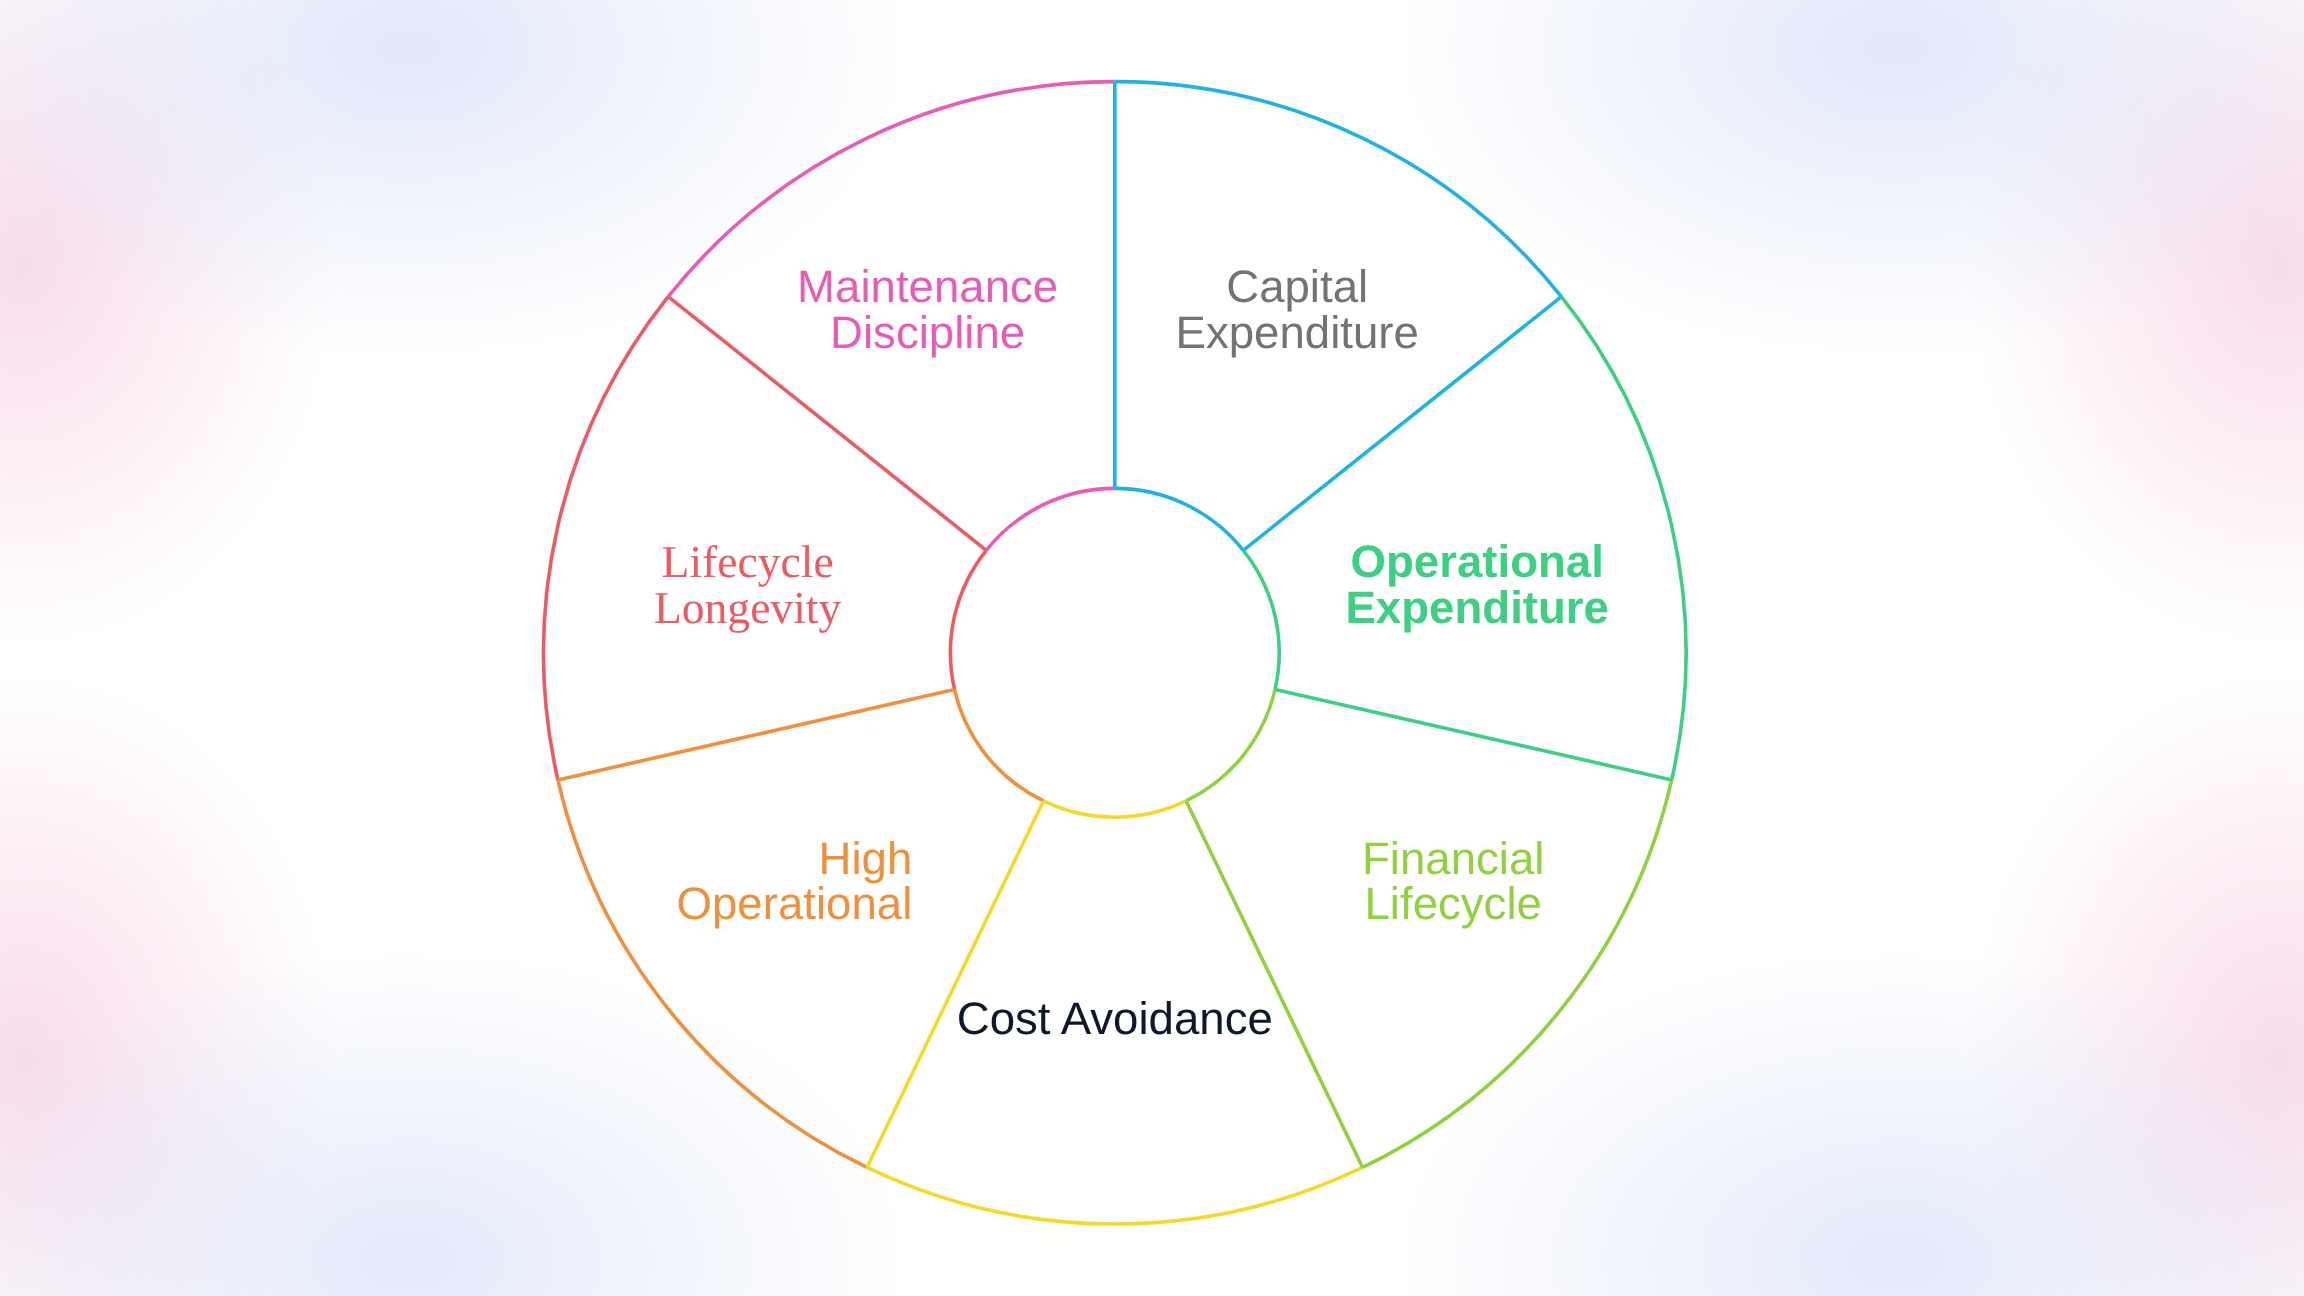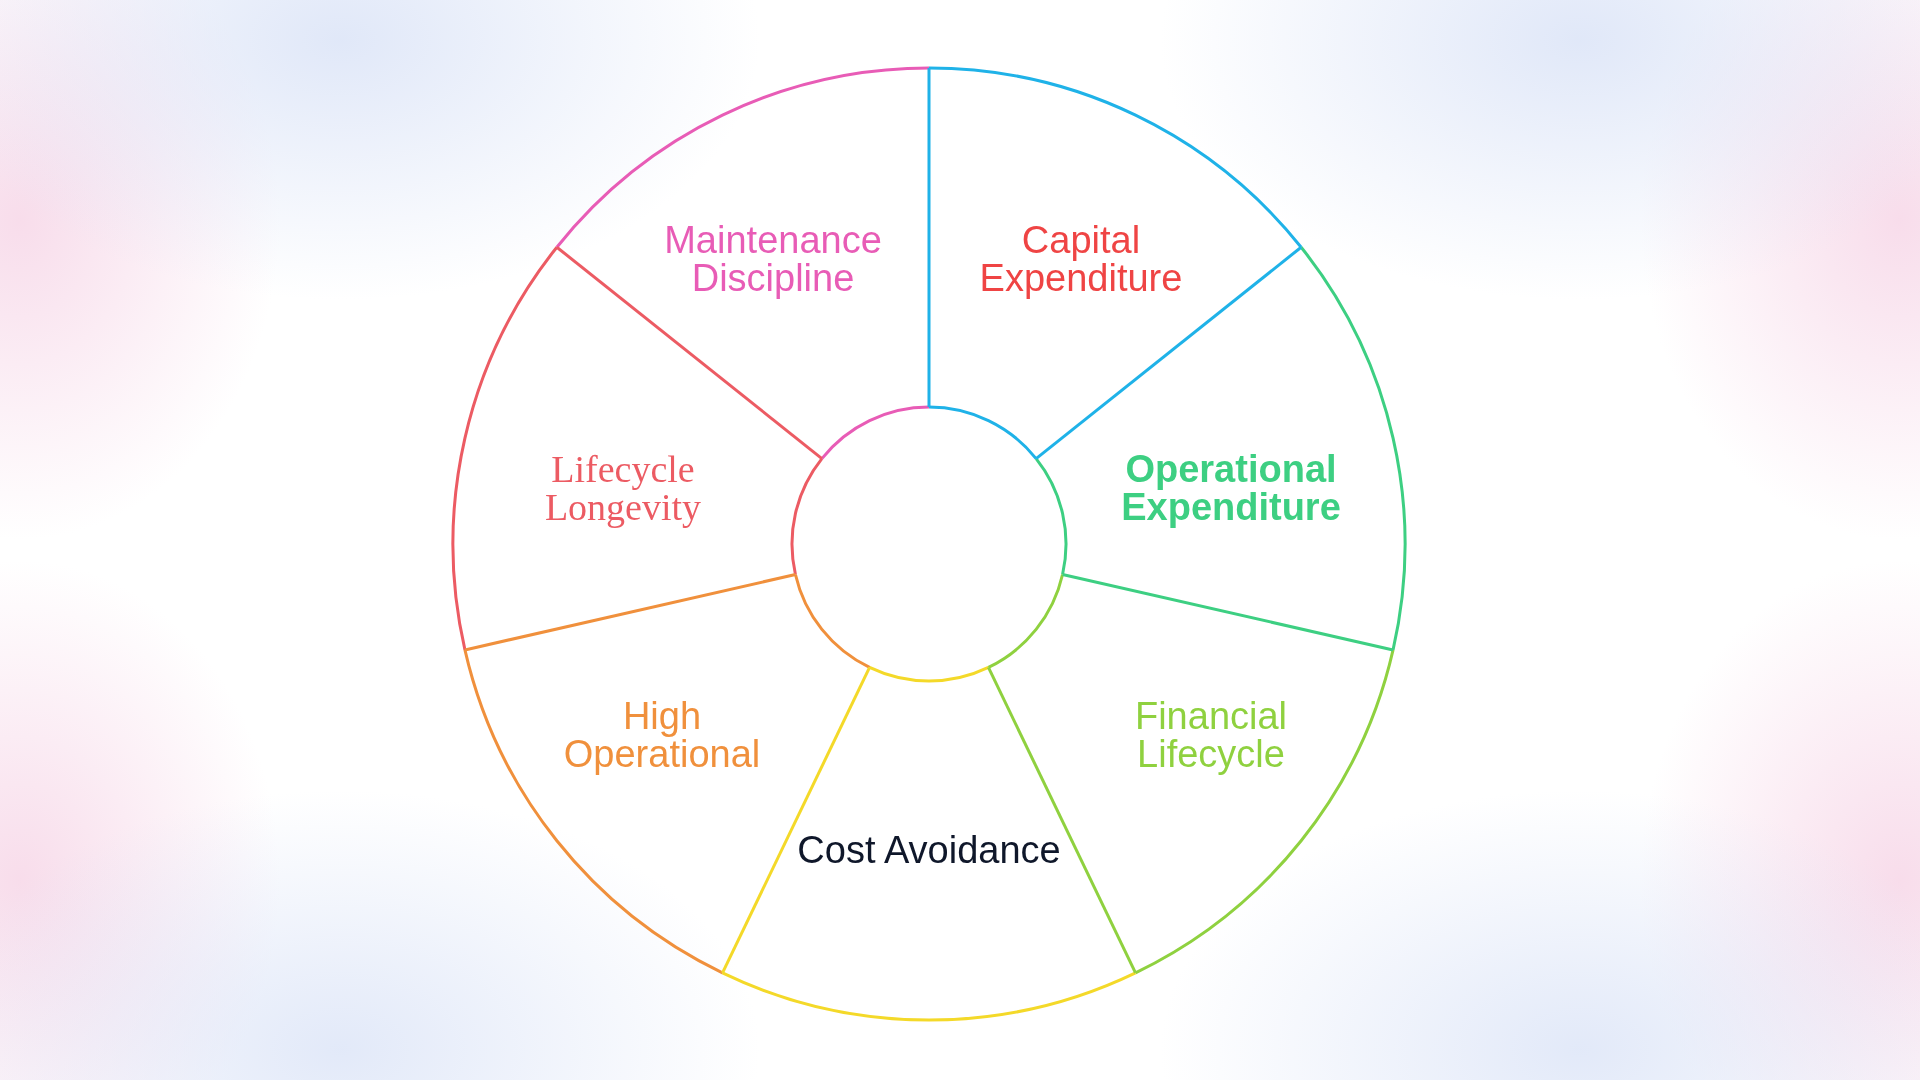--- a/index.html
+++ b/index.html
@@ -53,36 +53,36 @@
     <line x1="929" y1="407" x2="929" y2="68" stroke="#1fb2e8" stroke-width="3"></line>
     <line x1="1036.113042817877" y1="458.58456779775895" x2="1301.1591852650326" y2="247.22813337031562" stroke="#1fb2e8" stroke-width="3"></line>
     <line x1="1062.5636036027172" y1="574.492028346049" x2="1393.0604037583455" y2="649.9431057862724" stroke="#3dcf82" stroke-width="3"></line>
     <line x1="988.432839345844" y1="667.437180813931" x2="1135.4965805008885" y2="972.8766282294246" stroke="#8fd13f" stroke-width="3"></line>
     <line x1="869.567160654156" y1="667.437180813931" x2="722.5034194991116" y2="972.8766282294246" stroke="#f4d929" stroke-width="3"></line>
     <line x1="795.4363963972829" y1="574.4920283460491" x2="464.9395962416545" y2="649.9431057862727" stroke="#f0903c" stroke-width="3"></line>
     <line x1="821.886957182123" y1="458.58456779775895" x2="556.8408147349674" y2="247.22813337031573" stroke="#ec5b63" stroke-width="3"></line>
   </svg>
 
 <div id="labels">
-  <div class="label" style="left: 1081px; top: 259px; color: #ef4444;">
+  <div class="label" style="left: 1081px; top: 259px; color: #737373;">
     <div>Capital</div>
     <div>Expenditure</div>
   </div>
   <div class="label" style="left: 1231px; top: 488px; color: rgb(61, 207, 130); font-weight: bold;">
     <div>Operational</div>
     <div>Expenditure</div>
   </div>
   <div class="label" style="left: 1196px; top: 735px; color: rgb(143, 209, 63); margin-left: 15px;">
     <div>Financial</div>
     <div>Lifecycle</div>
   </div>
   <div class="label" style="left: 929px; top: 850px; color: #0f172a;">
     <div>Cost Avoidance</div>
   </div>
-  <div class="label" style="left: 662px; top: 735px; color: rgb(240, 144, 60);">
+  <div class="label" style="left: 662px; top: 735px; color: rgb(240, 144, 60); text-align: right;">
     <div>High</div>
     <div>Operational</div>
   </div>
   <div class="label" style="left: 623px; top: 488px; color: rgb(236, 91, 99); font-family: Liberation Serif, serif;">
     <div>Lifecycle</div>
     <div>Longevity</div>
   </div>
   <div class="label" style="left: 773px; top: 259px; color: rgb(232, 92, 182);">
     <div>Maintenance</div>
     <div>Discipline</div>

